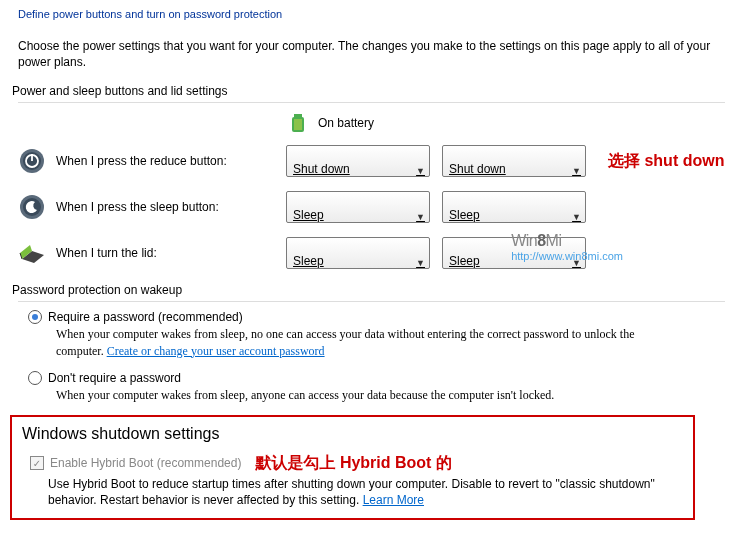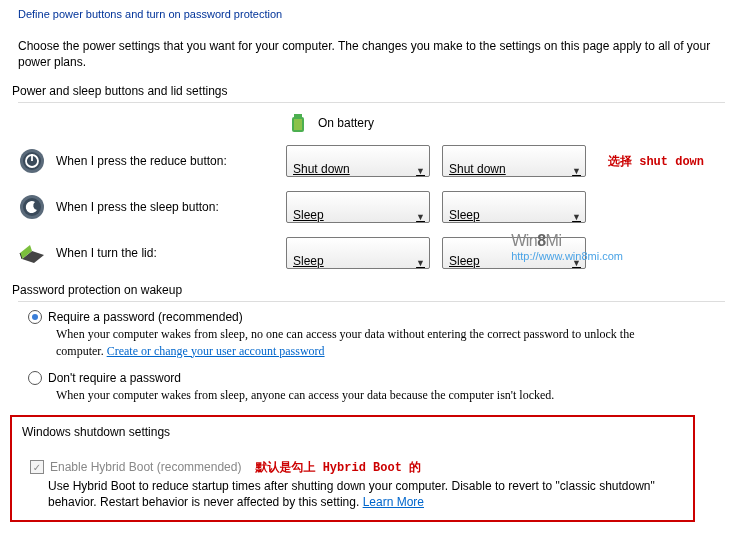--- a/index.html
+++ b/index.html
@@ -45,23 +45,23 @@
   .col-label {
     display: flex;
     align-items: center;
     width: 268px;
   }
   .col-battery { width: 156px; }
   .col-plugged { width: 156px; }
   .col-annot {
     color: #c00;
     font-weight: bold;
-    font-size: 12px;
+    font-size: 16px;
     margin-left: 10px;
-    font-family: Liberation Mono, monospace;
+    font-family: Liberation Sans, sans-serif;
   }
   .hdr-icon {
     width: 24px;
     height: 24px;
     display: inline-block;
     margin-right: 8px;
     vertical-align: middle;
   }
   .icon {
     width: 28px;
@@ -128,22 +128,22 @@
     cursor: pointer;
   }
   .shutdown-box {
     border: 2px solid #c00;
     padding: 8px 10px 10px 10px;
     margin-top: 8px;
     margin-left: -8px;
     margin-right: 30px;
   }
   .shutdown-title {
-    font-size: 12px;
-    margin-bottom: 20px;
+    font-size: 16px;
+    margin-bottom: 10px;
   }
   .checkbox-row {
     display: flex;
     align-items: center;
     margin: 0 0 2px 8px;
   }
   .checkbox {
     width: 12px; height: 12px;
     border: 1px solid #888;
     background: #f4f4f4;

